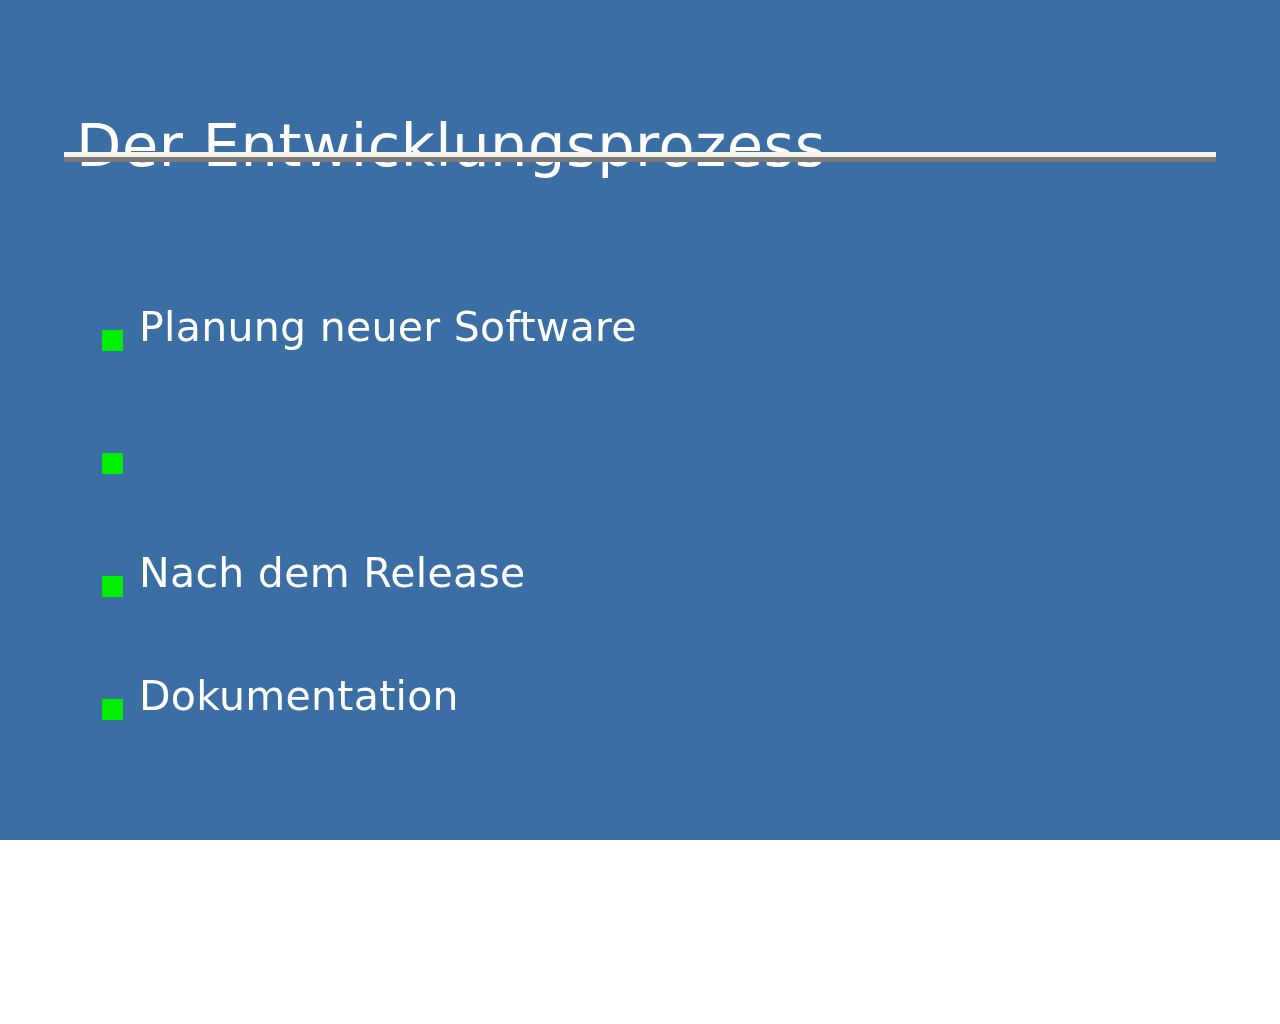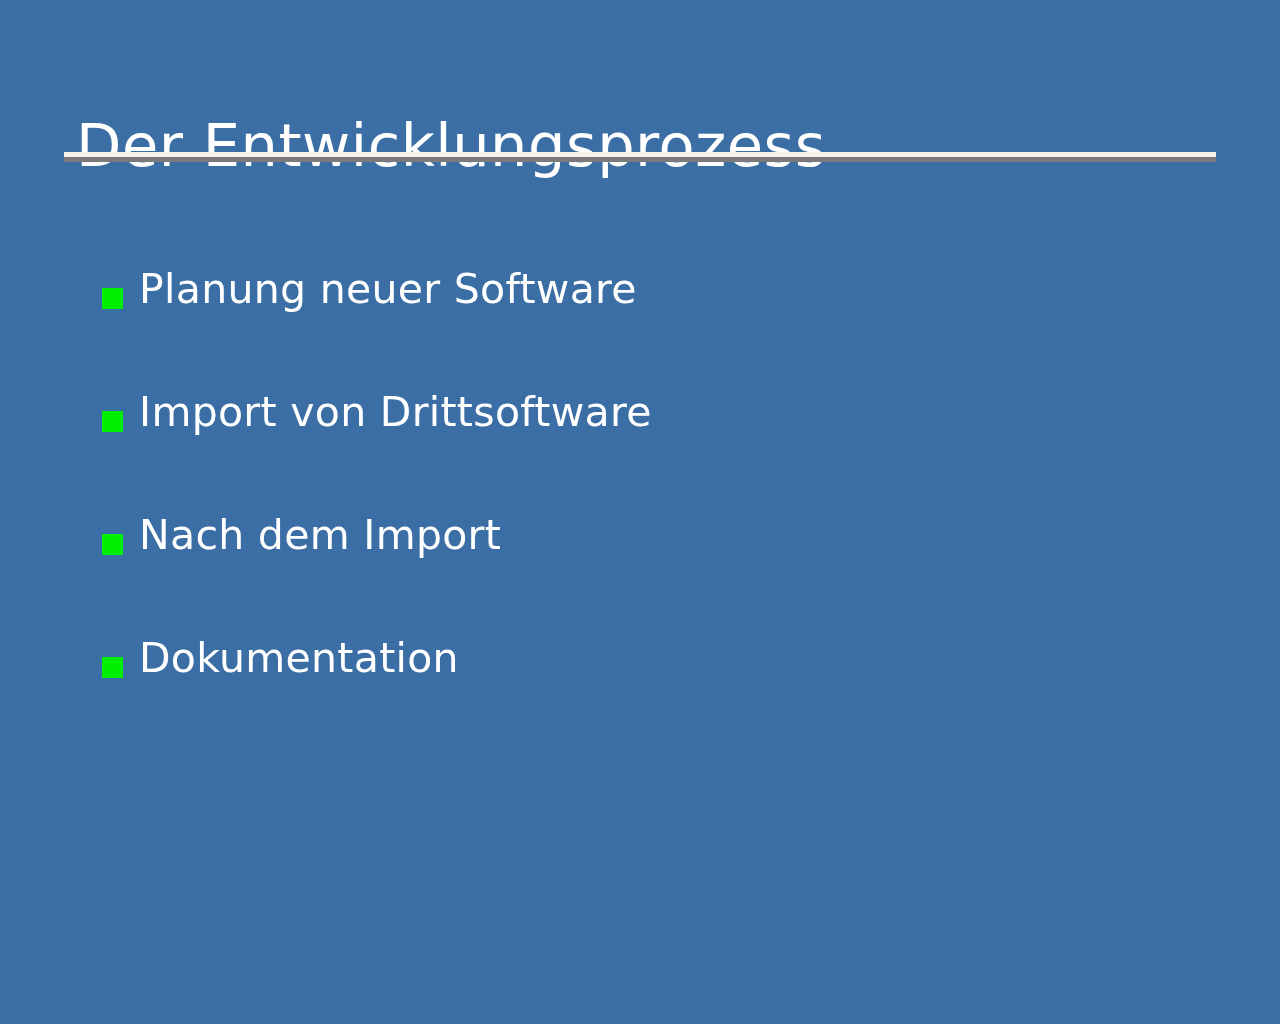--- a/index.html
+++ b/index.html
@@ -11,21 +11,21 @@
   body {
     width: 1280px;
     height: 1024px;
     overflow: hidden;
     font-family: "DejaVu Sans", sans-serif;
   }
 
   .slide {
     position: relative;
     width: 1280px;
-    height: 1024px;
+    height: 840px;
     background: #3a6ea5;
     box-sizing: border-box;
     overflow: hidden;
   }
 
   
   .slide-title {
     position: absolute;
     left: 76px;
     top: 74px;
@@ -72,21 +72,21 @@
     left: 102px;
     top: 228px;
     width: 1120px;
     margin: 0;
     padding: 0;
     list-style: none;
   }
 
   .bullet-item {
     display: flex;
-    align-items: center;
+    align-items: flex-end;
     height: 123px;
     margin: 0;
     padding: 0;
   }
 
   .bullet-marker {
     flex: 0 0 auto;
     width: 21px;
     height: 21px;
     margin-top: 18px;
@@ -120,27 +120,26 @@
   <ul class="bullet-list">
 
     <li class="bullet-item">
       <span class="bullet-marker"></span>
       <span class="bullet-text">Planung neuer Software</span>
     </li>
 
 
     <li class="bullet-item">
       <span class="bullet-marker"></span>
-      <span class="bullet-text">Import von Drittsoftware</span>
     </li>
 
 
     <li class="bullet-item">
       <span class="bullet-marker"></span>
-      <span class="bullet-text">Nach dem Import</span>
+      <span class="bullet-text">Nach dem Release</span>
     </li>
 
     <li class="bullet-item">
       <span class="bullet-marker"></span>
       <span class="bullet-text">Dokumentation</span>
     </li>
 
   </ul>
 
 </div>

